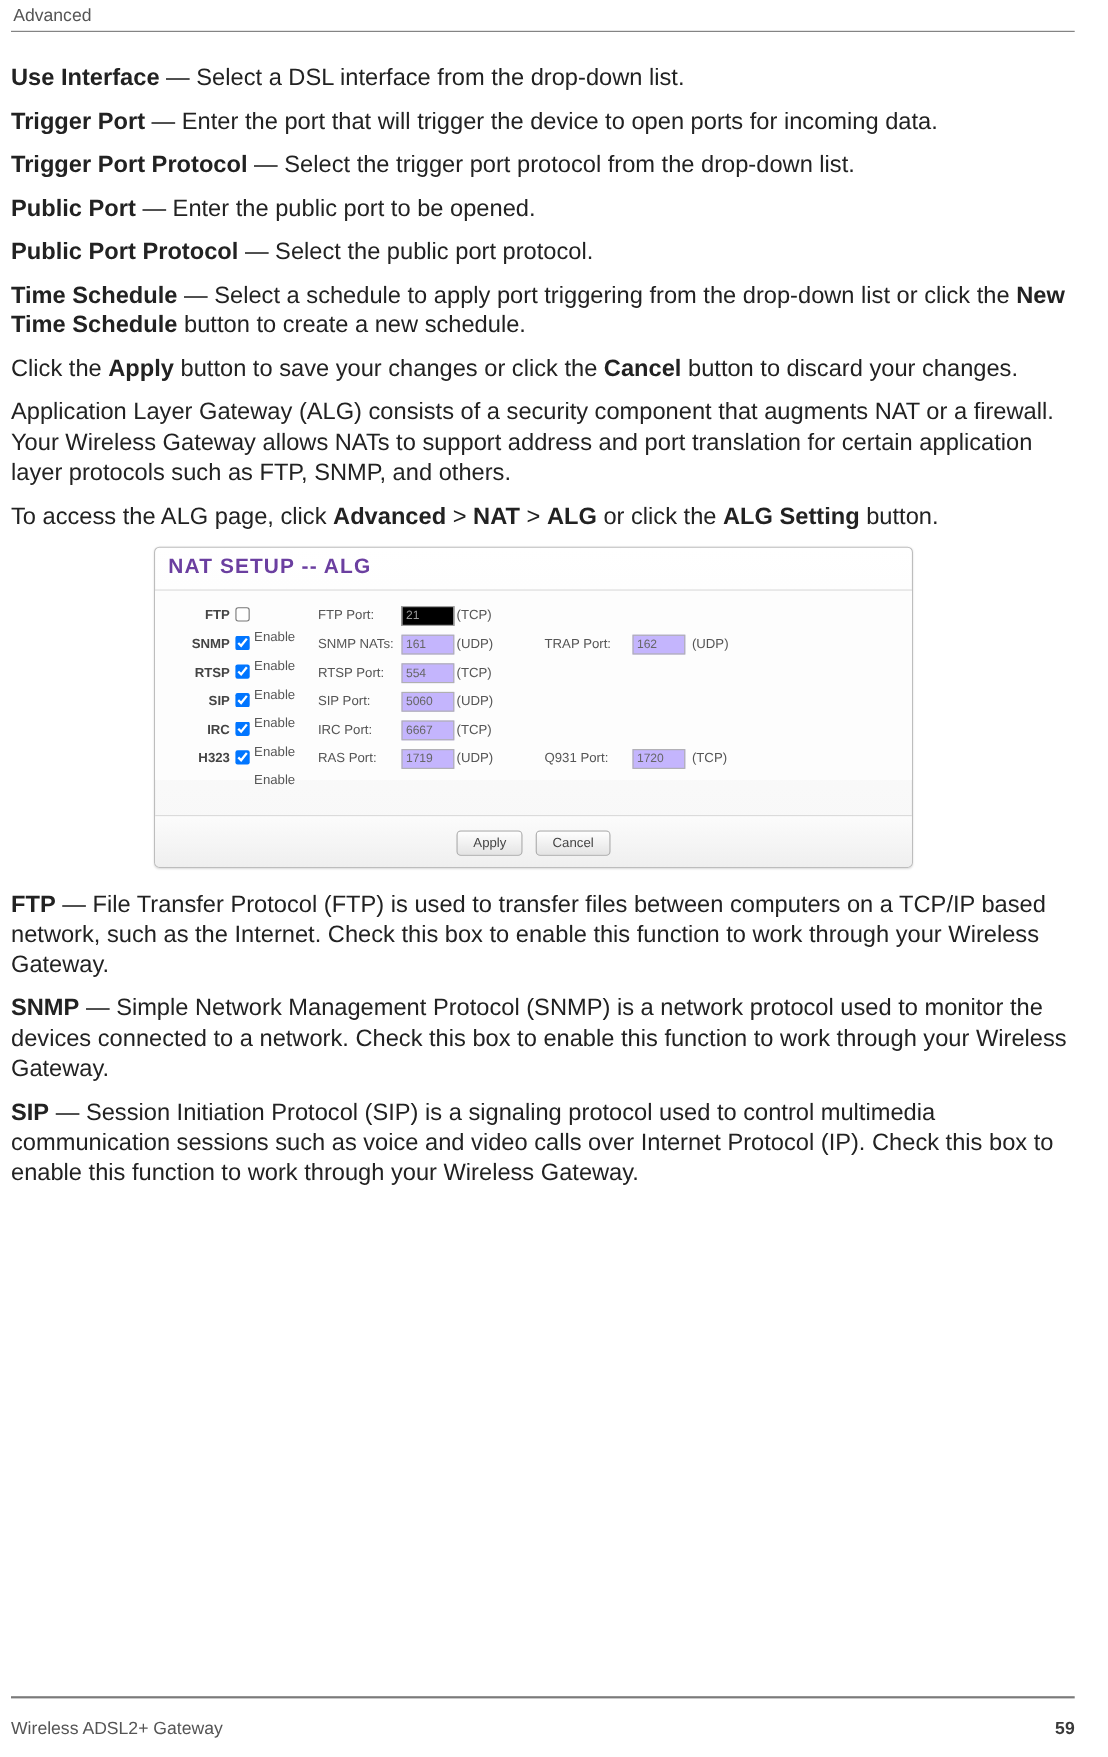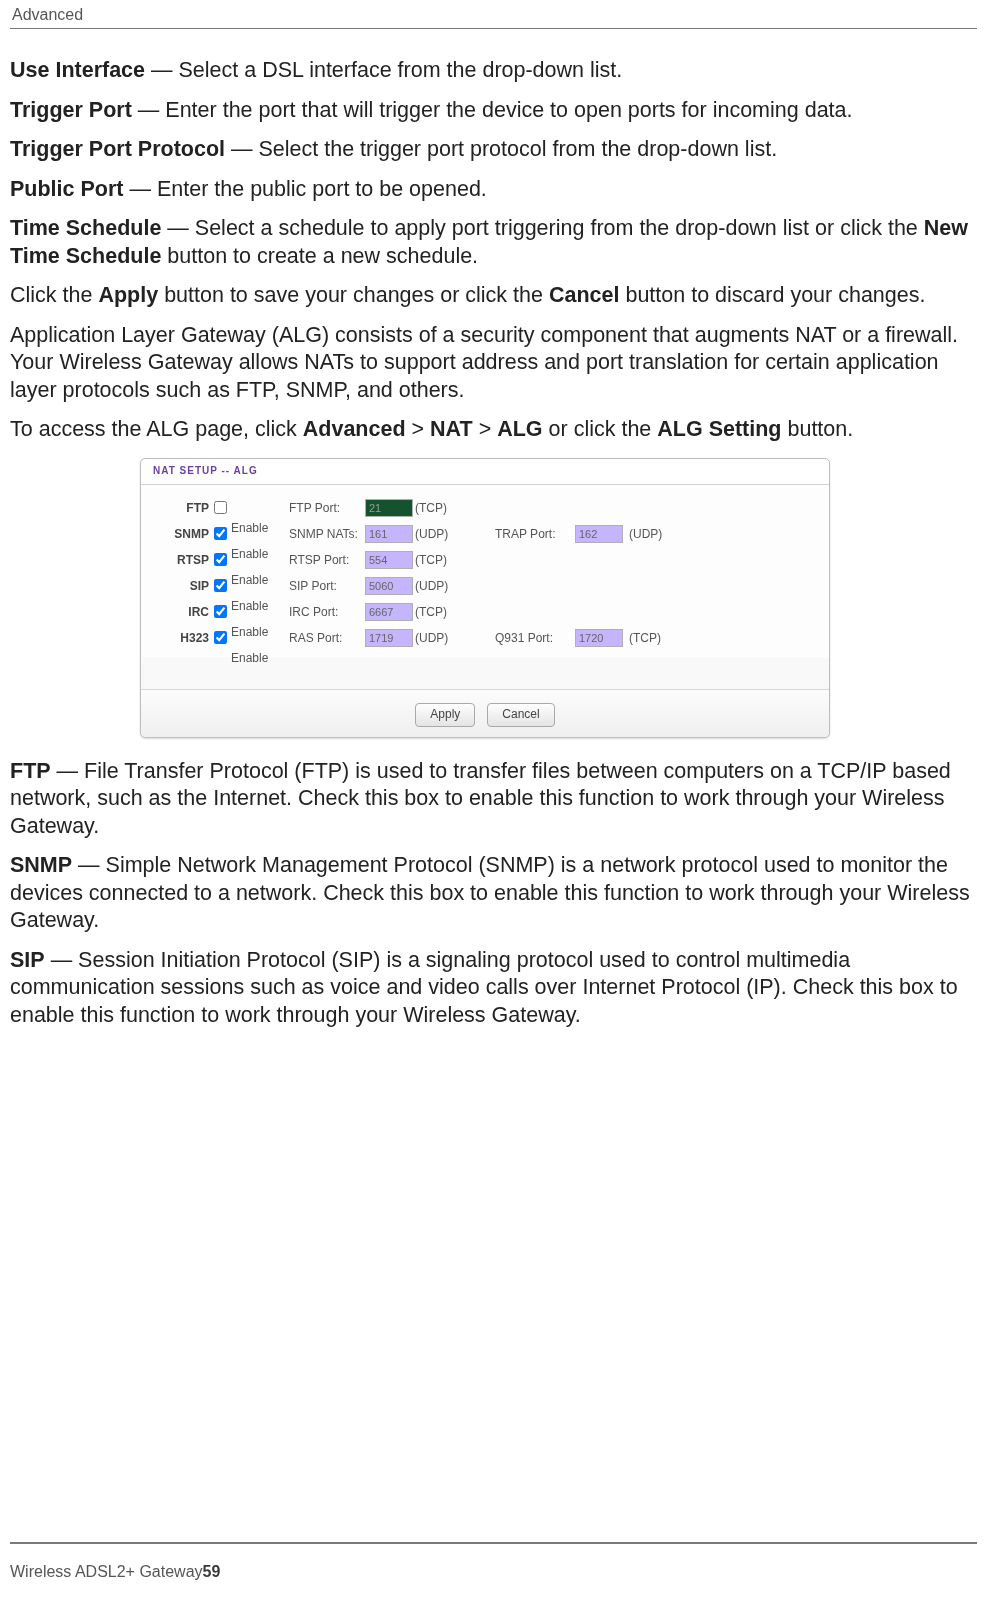--- a/index.html
+++ b/index.html
@@ -33,21 +33,21 @@
   .panel{
     border:1px solid #bdbdbd;
     border-radius:5px;
     background:linear-gradient(#fff,#f7f7f7);
     box-shadow:0 1px 2px rgba(0,0,0,.15);
     font-family:Arial,Helvetica,sans-serif;
   }
   .panel-title{
     border-bottom:1px solid #d0d0d0;
     padding:6px 12px 7px 12px;
-    font-size:10px;
+    font-size:19px;
     font-weight:700;
     letter-spacing:1px;
     color:#6b3fa0;
   }
   .panel-body{
     padding:10px 12px 6px 12px;
     background:#fdfdfd;
   }
   .row{
     display:flex;
@@ -66,21 +66,21 @@
   .c-in2{width:54px;}
   .c-pr2{width:50px;}
   input.mini{
     width:40px;height:16px;
     border:1px solid #b0b0b0;
     background:#c4b5fd;
     font-size:11px;
     padding:0 3px;
     color:#666;
   }
-  input.mini[disabled]{background:#14532d;color:#9a9a9a;}
+  input.mini[disabled]{background:#000000;color:#9a9a9a;}
   input[type=checkbox]{width:13px;height:13px;}
   .panel-foot{
     border-top:1px solid #d7d7d7;
     padding:8px 0 10px 0;
     text-align:center;
     background:linear-gradient(#fcfcfc,#efefef);
     border-radius:0 0 5px 5px;
     margin-top:32px;
   }
   .btn{
@@ -92,35 +92,36 @@
     padding:3px 14px;
     color:#444;
     margin:0 3px;
     cursor:pointer;
   }
   .footer{
     position:absolute;
     left:10px;right:30px;bottom:16px;
   }
   .footer hr{border:0;border-top:2px solid #7a7a7a;margin:0 0 6px 0;}
-  .footer-row{display:flex;font-size:16px;color:#555;margin-top:19px;}
+  .footer-row{display:flex;justify-content:space-between;font-size:16px;color:#555;margin-top:19px;}
   .footer-row .pg{font-weight:700;color:#3a3a3a;}
 </style>
 </head>
 <body>
 
 <div class="hdr">Advanced</div>
 <hr class="rule">
 
 <div class="content">
 
   <p class="para"><b>Use Interface</b><span> — Select a DSL interface from the drop-down list.</span></p>
   <p class="para"><b>Trigger Port</b><span> — Enter the port that will trigger the device to open ports for incoming data.</span></p>
   <p class="para"><b>Trigger Port Protocol</b><span> — Select the trigger port protocol from the drop-down list.</span></p>
   <p class="para"><b>Public Port</b><span> — Enter the public port to be opened.</span></p>
+  <p class="para"><b>Public Port Protocol</b><span> — Select the public port protocol.</span></p>
 
   <p class="para">
     <b>Time Schedule</b><span> — Select a schedule to apply port triggering from the drop-down list or click the </span><b>New Time Schedule</b><span> button to create a new schedule.</span>
   </p>
 
   <p class="para">
     <span>Click the </span><b>Apply</b><span> button to save your changes or click the </span><b>Cancel</b><span> button to discard your changes.</span>
   </p>
 
 

